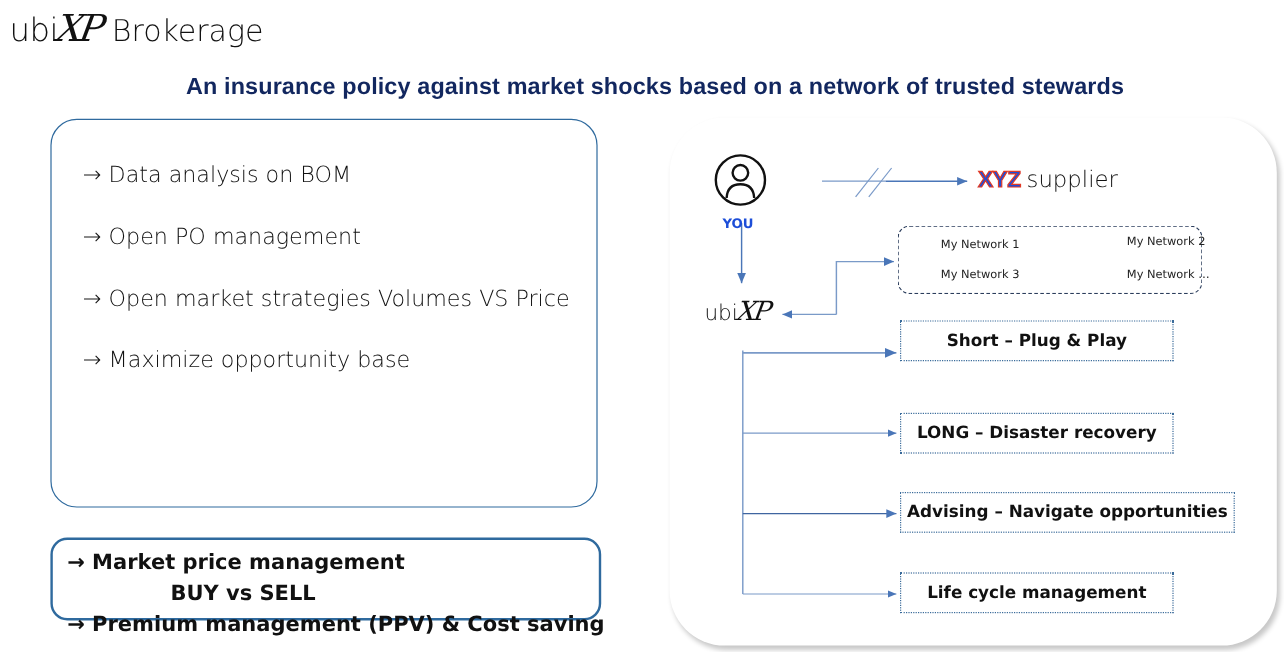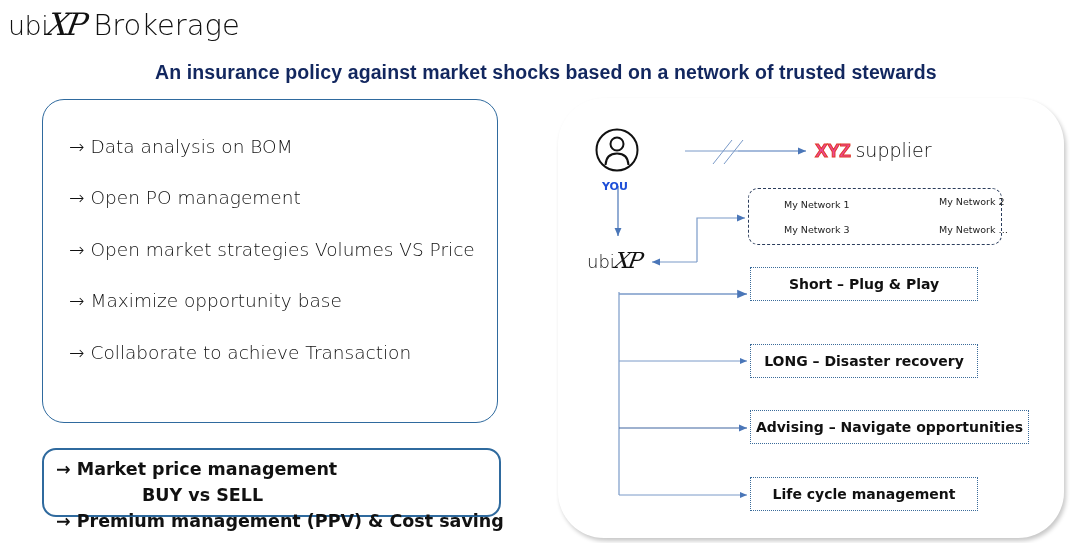--- a/index.html
+++ b/index.html
@@ -1,42 +1,42 @@
 <!DOCTYPE html>
 <html><head>
   <meta charset="utf-8">
   <style>
     html, body { margin: 0; padding: 0; background: #ffffff; }
     body { width: 1070px; height: 543px; position: relative; overflow: hidden; font-family: "Liberation Sans", sans-serif; color: #111; }
 
     .brand { position: absolute; left: 8px; top: 6px; font-size: 27px; color: #111; display: flex; align-items: baseline; }
     .brand .ubi { font-family: "DejaVu Sans", sans-serif; font-weight: 300; letter-spacing: -0.5px; }
     .brand .xp { font-family: "DejaVu Serif", serif; font-style: italic; font-size: 31px; letter-spacing: -3px; margin-right: 8px; transform: skewX(-10deg); display: inline-block; }
-    .brand .rest { font-family: "DejaVu Sans", sans-serif; font-weight: 300; font-size: 29px; }
+    .brand .rest { font-family: "DejaVu Sans", sans-serif; font-weight: 300; font-size: 25px; }
 
     .headline { position: absolute; left: 155px; top: 61px; font-size: 19.5px; font-weight: bold; color: #12275f; letter-spacing: 0.1px; white-space: nowrap; font-family: "Liberation Sans", sans-serif; }
 
     .box-list { position: absolute; left: 42px; top: 99px; width: 456px; height: 324px; border: 1.5px solid #2f6a9e; border-radius: 22px; box-sizing: border-box; }
     .box-list .item { position: absolute; left: 26px; font-size: 18.5px; color: #111; white-space: nowrap; font-family: "DejaVu Sans", sans-serif; font-weight: 300; }
     .box-list .item .arr { margin-right: 6px; }
 
     .box-bold { position: absolute; left: 42px; top: 448px; width: 459px; height: 69px; border: 2.5px solid #2f6a9e; border-radius: 14px; box-sizing: border-box; }
     .box-bold .line { position: absolute; font-size: 17.5px; font-weight: bold; color: #111; white-space: nowrap; font-family: "DejaVu Sans", sans-serif; }
 
     .diagram-card { position: absolute; left: 558px; top: 98px; width: 506px; height: 440px; border-radius: 46px; background: #fff; box-shadow: 2px 3px 4px rgba(0,0,0,0.22); }
 
     .you-icon { position: absolute; left: 595px; top: 128px; width: 44px; height: 44px; }
     .you-label { position: absolute; left: 602px; top: 180px; font-size: 11px; font-weight: bold; color: #1d4ed8; font-family: "DejaVu Sans", sans-serif; }
 
     .ubixp-small { position: absolute; left: 587px; top: 248px; font-size: 18px; color: #111; display: flex; align-items: baseline; }
     .ubixp-small .ubi { font-family: "DejaVu Sans", sans-serif; font-weight: 300; }
     .ubixp-small .xp { font-family: "DejaVu Serif", serif; font-style: italic; font-size: 22px; letter-spacing: -2px; display: inline-block; transform: skewX(-10deg); }
 
     .supplier { position: absolute; left: 815px; top: 139px; font-size: 19px; white-space: nowrap; font-family: "DejaVu Sans", sans-serif; font-weight: 300; }
-    .supplier .xyz { font-weight: bold; color: #ec4899; -webkit-text-stroke: 1px #e03a26; letter-spacing: -0.5px; margin-right: 5px; font-family: "Liberation Sans", sans-serif; }
+    .supplier .xyz { font-weight: bold; color: #1d4ed8; -webkit-text-stroke: 1px #e03a26; letter-spacing: -0.5px; margin-right: 5px; font-family: "Liberation Sans", sans-serif; }
 
     .network-box { position: absolute; left: 748px; top: 188px; width: 254px; height: 57px; border: 1.5px dashed #2b3d5c; border-radius: 10px; box-sizing: border-box; }
     .network-box .n { position: absolute; font-size: 9.5px; color: #222; white-space: nowrap; font-family: "DejaVu Sans", sans-serif; margin-left: 16px; }
 
     .option { position: absolute; left: 750px; height: 34px; border: 1px dotted #3a6b9a; box-sizing: border-box; display: flex; align-items: center; justify-content: center; font-size: 14px; font-weight: bold; color: #111; white-space: nowrap; font-family: "DejaVu Sans", sans-serif; }
 
     svg.wires { position: absolute; left: 0; top: 0; }
   </style>
 </head>
 <body>
@@ -54,23 +54,20 @@
     <span class="arr">→</span><span>Data analysis on BOM</span>
   </div>
   <div class="item" style="top:87px">
     <span class="arr">→</span><span>Open PO management</span>
   </div>
   <div class="item" style="top:190px">
     <span class="arr">→</span><span>Maximize opportunity base</span>
   </div>
   <div class="item" style="top:139px">
     <span class="arr">→</span><span>Open market strategies Volumes VS Price</span>
-  </div>
-  <div class="item" style="top:242px">
-    <span class="arr">→</span><span>Collaborate to achieve Transaction</span>
   </div>
 </div>
 
 <div class="box-bold">
   <div class="line" style="left:12px; top:9px">→ Market price management</div>
   <div class="line" style="left:12px; top:61px">→ Premium management (PPV) &amp; Cost saving</div>
   <div class="line" style="left:98px; top:35px">BUY vs SELL</div>
 </div>
 
 <div class="diagram-card"></div>

